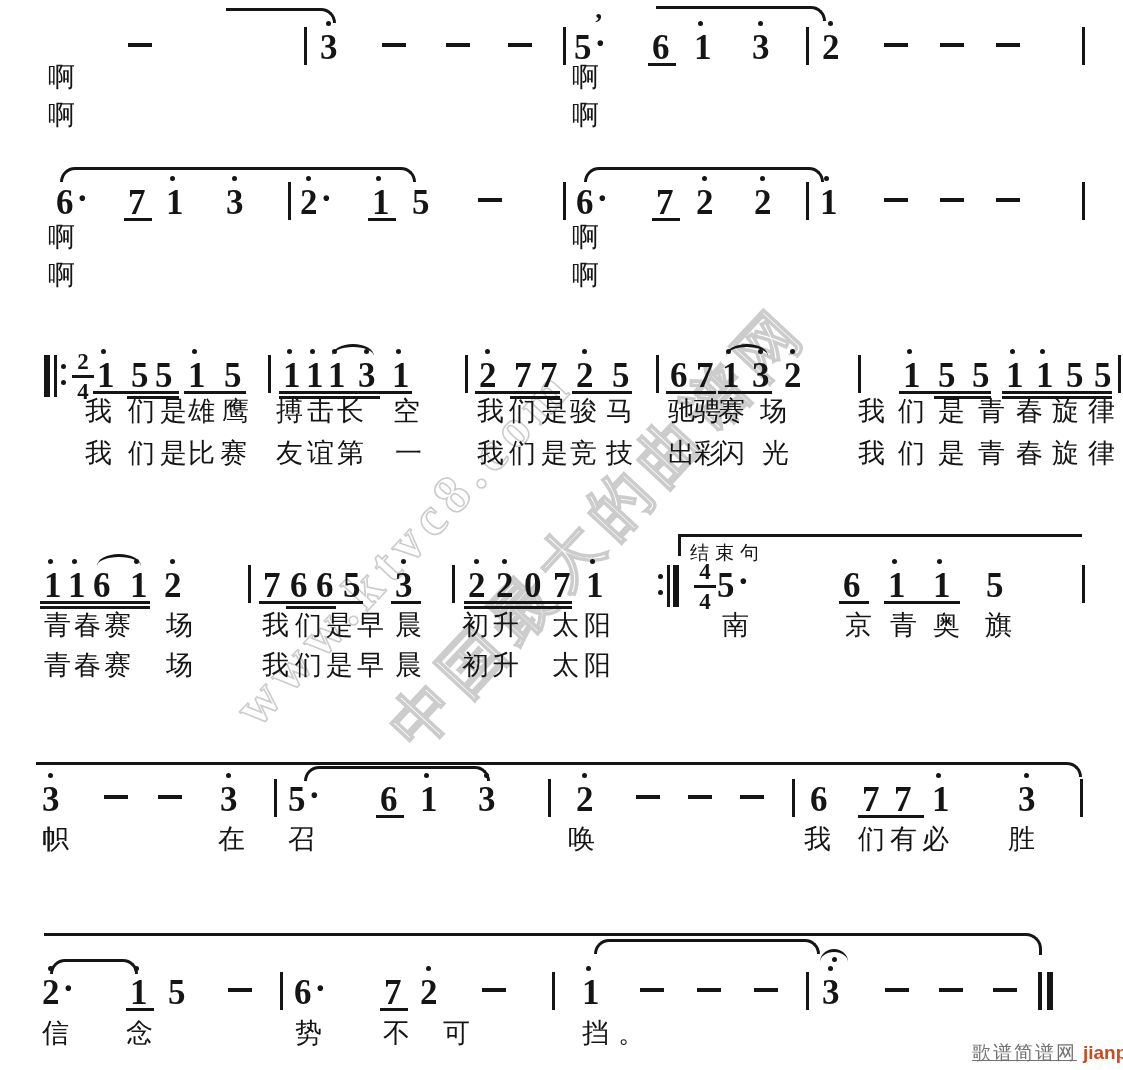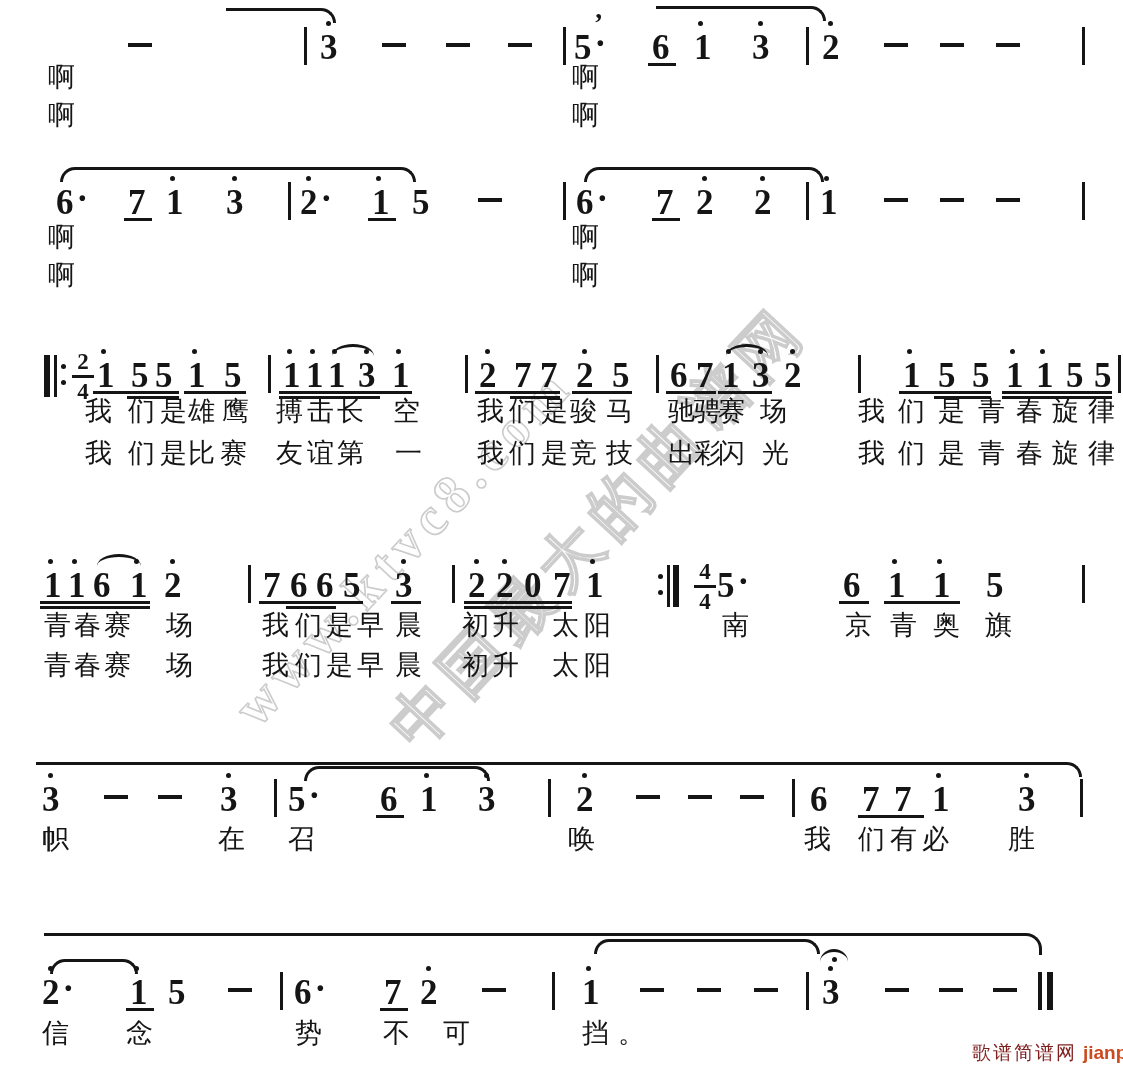--- a/index.html
+++ b/index.html
@@ -25,21 +25,21 @@
   .breath{font:bold 27px "Liberation Serif",serif;line-height:1;}
   .endlabel{border-left:3px solid #151515;border-top:3px solid #151515;height:22px;box-sizing:border-box;}
   .endlabel span{position:absolute;left:9px;top:3px;font:19px "Liberation Serif",serif;letter-spacing:6px;white-space:nowrap;}
   .farc{width:28px;height:13px;border-top:3px solid #151515;border-radius:50% 50% 0 0 / 100% 100% 0 0;box-sizing:border-box;}
   .fdot{position:absolute;width:5px;height:5px;border-radius:50%;background:#151515;left:12px;top:8px;}
   .wm{position:absolute;font-weight:bold;white-space:nowrap;color:#ffffff;
       -webkit-text-stroke:1.6px #cccccc;pointer-events:none;font-family:"Liberation Serif",serif;}
   #wm1{left:170px;top:515px;font-size:54px;letter-spacing:8px;transform:rotate(-47deg);}
   #wm2{left:310px;top:485px;font-size:62px;letter-spacing:10px;transform:rotate(-47deg);}
   #footer{position:absolute;left:972px;top:1040px;font-size:19px;white-space:nowrap;}
-  #footer .site{color:#7f1d1d;letter-spacing:2px;}
+  #footer .site{color:#737373;letter-spacing:2px;text-decoration:underline;}
   #footer .url{color:#cc4a1e;font-weight:bold;margin-left:6px;font-family:"Liberation Sans",sans-serif;}
 </style>
 </head>
 <body>
 
 <div id="sheet">
   <div id="wm1" class="wm">www.ktvc8.com</div>
   <div id="wm2" class="wm">中国最大的曲谱网</div>
   <div id="score" style="position:absolute;left:0;top:0;width:1123px;height:1070px;">
       <div class="tok dash" style="left: 128px; top: 43px;"></div>
@@ -221,20 +221,23 @@
       <div class="tok note" style="left: 395px; top: 568px;"><span class="nd">3</span><div class="ud" style="left: 6px;"></div></div>
       <div class="tok uline" style="left: 391px; top: 601px; width: 30px;"></div>
       <div class="tok bar" style="left: 452px; top: 565px;"></div>
       <div class="tok note" style="left: 468px; top: 568px;"><span class="nd">2</span><div class="ud" style="left: 6px;"></div></div>
       <div class="tok note" style="left: 496px; top: 568px;"><span class="nd">2</span><div class="ud" style="left: 6px;"></div></div>
       <div class="tok note" style="left: 524px; top: 568px;"><span class="nd">0</span></div>
       <div class="tok note" style="left: 553px; top: 568px;"><span class="nd">7</span></div>
       <div class="tok uline" style="left: 464px; top: 601px; width: 108px;"></div>
       <div class="tok uline" style="left: 464px; top: 606px; width: 108px;"></div>
       <div class="tok note" style="left: 586px; top: 568px;"><span class="nd">1</span><div class="ud" style="left: 4px;"></div></div>
+      <div class="tok endlabel" style="left: 678px; top: 534px; width: 404px;">
+        <span>结束句</span>
+      </div>
       <div class="tok rdot" style="left: 658px; top: 574px;"></div>
       <div class="tok rdot" style="left: 658px; top: 590px;"></div>
       <div class="tok rbar" style="left: 667px; top: 565px; width: 3px;"></div>
       <div class="tok rbar" style="left: 673px; top: 565px; width: 6px;"></div>
       <div class="tok timesig" style="left: 694px; top: 560px;">
         <div>4</div>
         <div class="trule"></div>
         <div>4</div>
       </div>
       <div class="tok note" style="left: 717px; top: 568px;"><span class="nd">5</span><span class="ad">·</span></div>

